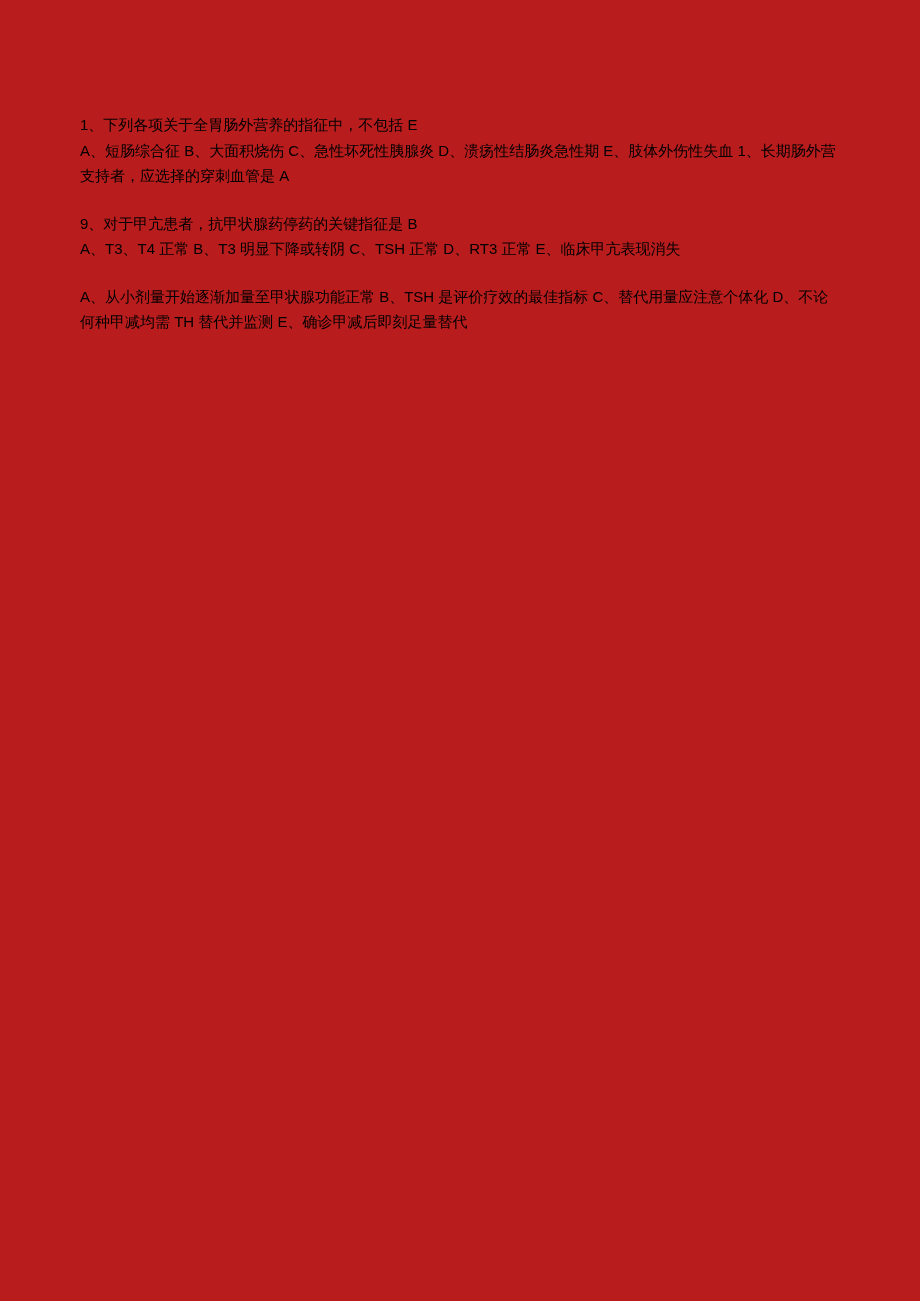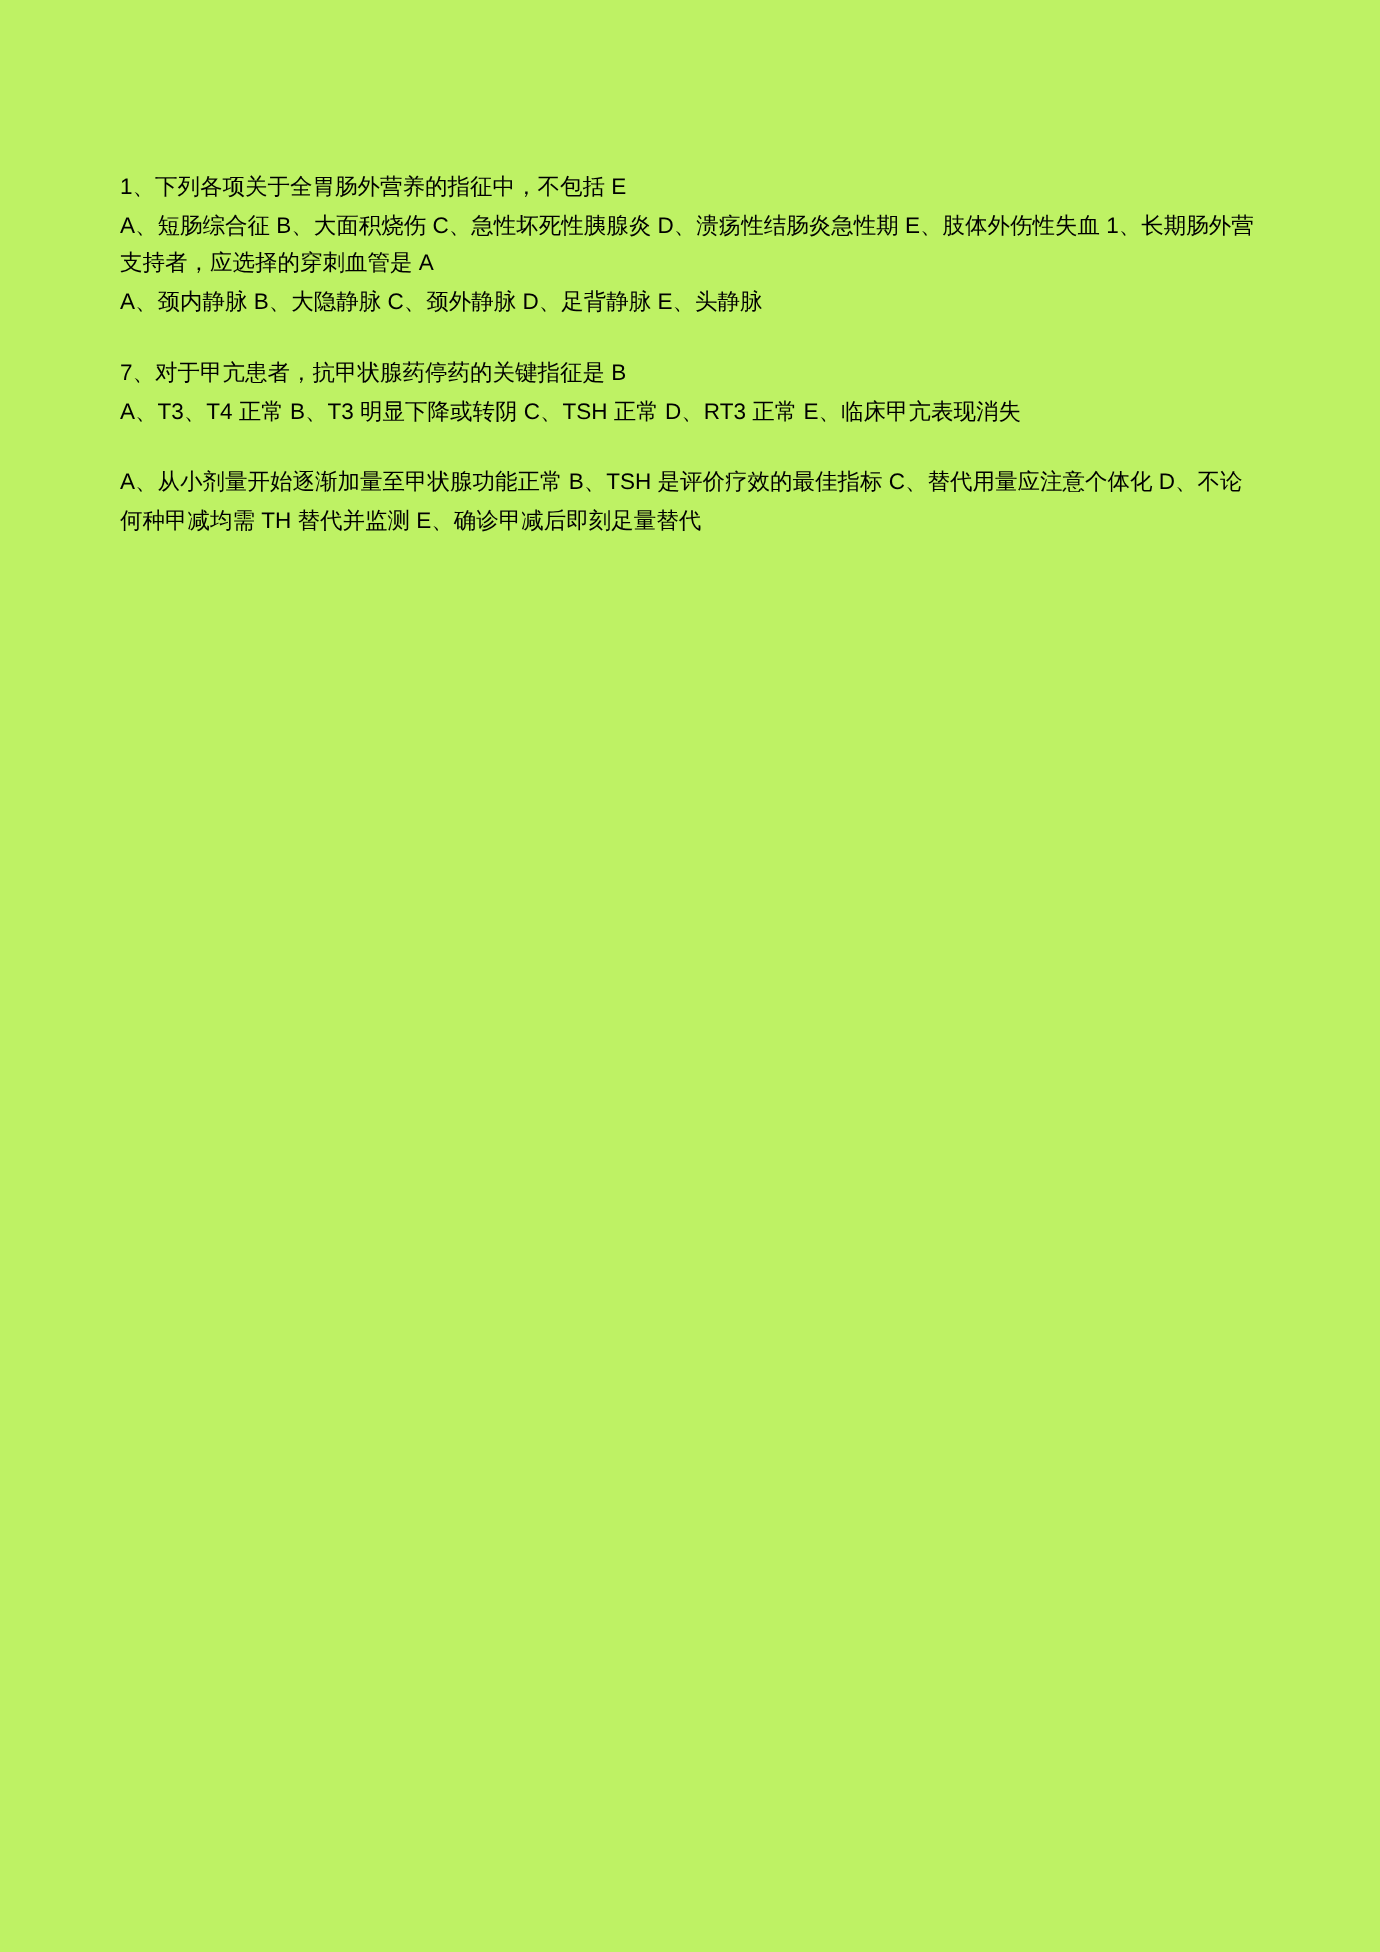--- a/index.html
+++ b/index.html
@@ -8,46 +8,45 @@
     padding: 0;
     width: 920px;
     background: #ffffff;
     font-family: "SimSun", "Microsoft YaHei", Arial, sans-serif;
   }
   .page {
     width: 920px;
     min-height: 1301px;
     padding: 112px 80px 80px 80px;
     box-sizing: border-box;
-    background: #bef264;
+    background: #b91c1c;
     color: #000000;
     font-size: 15px;
     line-height: 1.7;
   }
   .block {
     margin-bottom: 22px;
   }
   .block p {
     margin: 0;
     text-align: left;
   }
 </style>
 </head>
 <body>
 
 <div class="page">
 
   <div class="block">
     <p>1、下列各项关于全胃肠外营养的指征中，不包括 E</p>
     <p>A、短肠综合征 B、大面积烧伤 C、急性坏死性胰腺炎 D、溃疡性结肠炎急性期 E、肢体外伤性失血 1、长期肠外营支持者，应选择的穿刺血管是 A</p>
-    <p>A、颈内静脉 B、大隐静脉 C、颈外静脉 D、足背静脉 E、头静脉</p>
   </div>
 
   <div class="block">
-    <p>7、对于甲亢患者，抗甲状腺药停药的关键指征是 B</p>
+    <p>9、对于甲亢患者，抗甲状腺药停药的关键指征是 B</p>
     <p>A、T3、T4 正常 B、T3 明显下降或转阴 C、TSH 正常 D、RT3 正常 E、临床甲亢表现消失</p>
   </div>
 
   <div class="block">
     <p>A、从小剂量开始逐渐加量至甲状腺功能正常 B、TSH 是评价疗效的最佳指标 C、替代用量应注意个体化 D、不论何种甲减均需 TH 替代并监测 E、确诊甲减后即刻足量替代</p>
   </div>
 
 
 </div>
 

